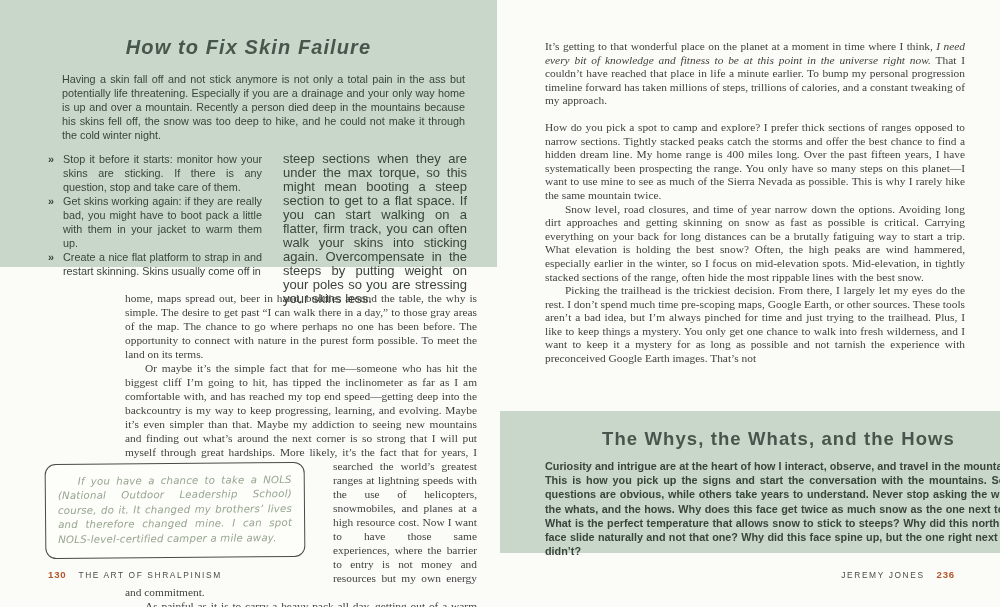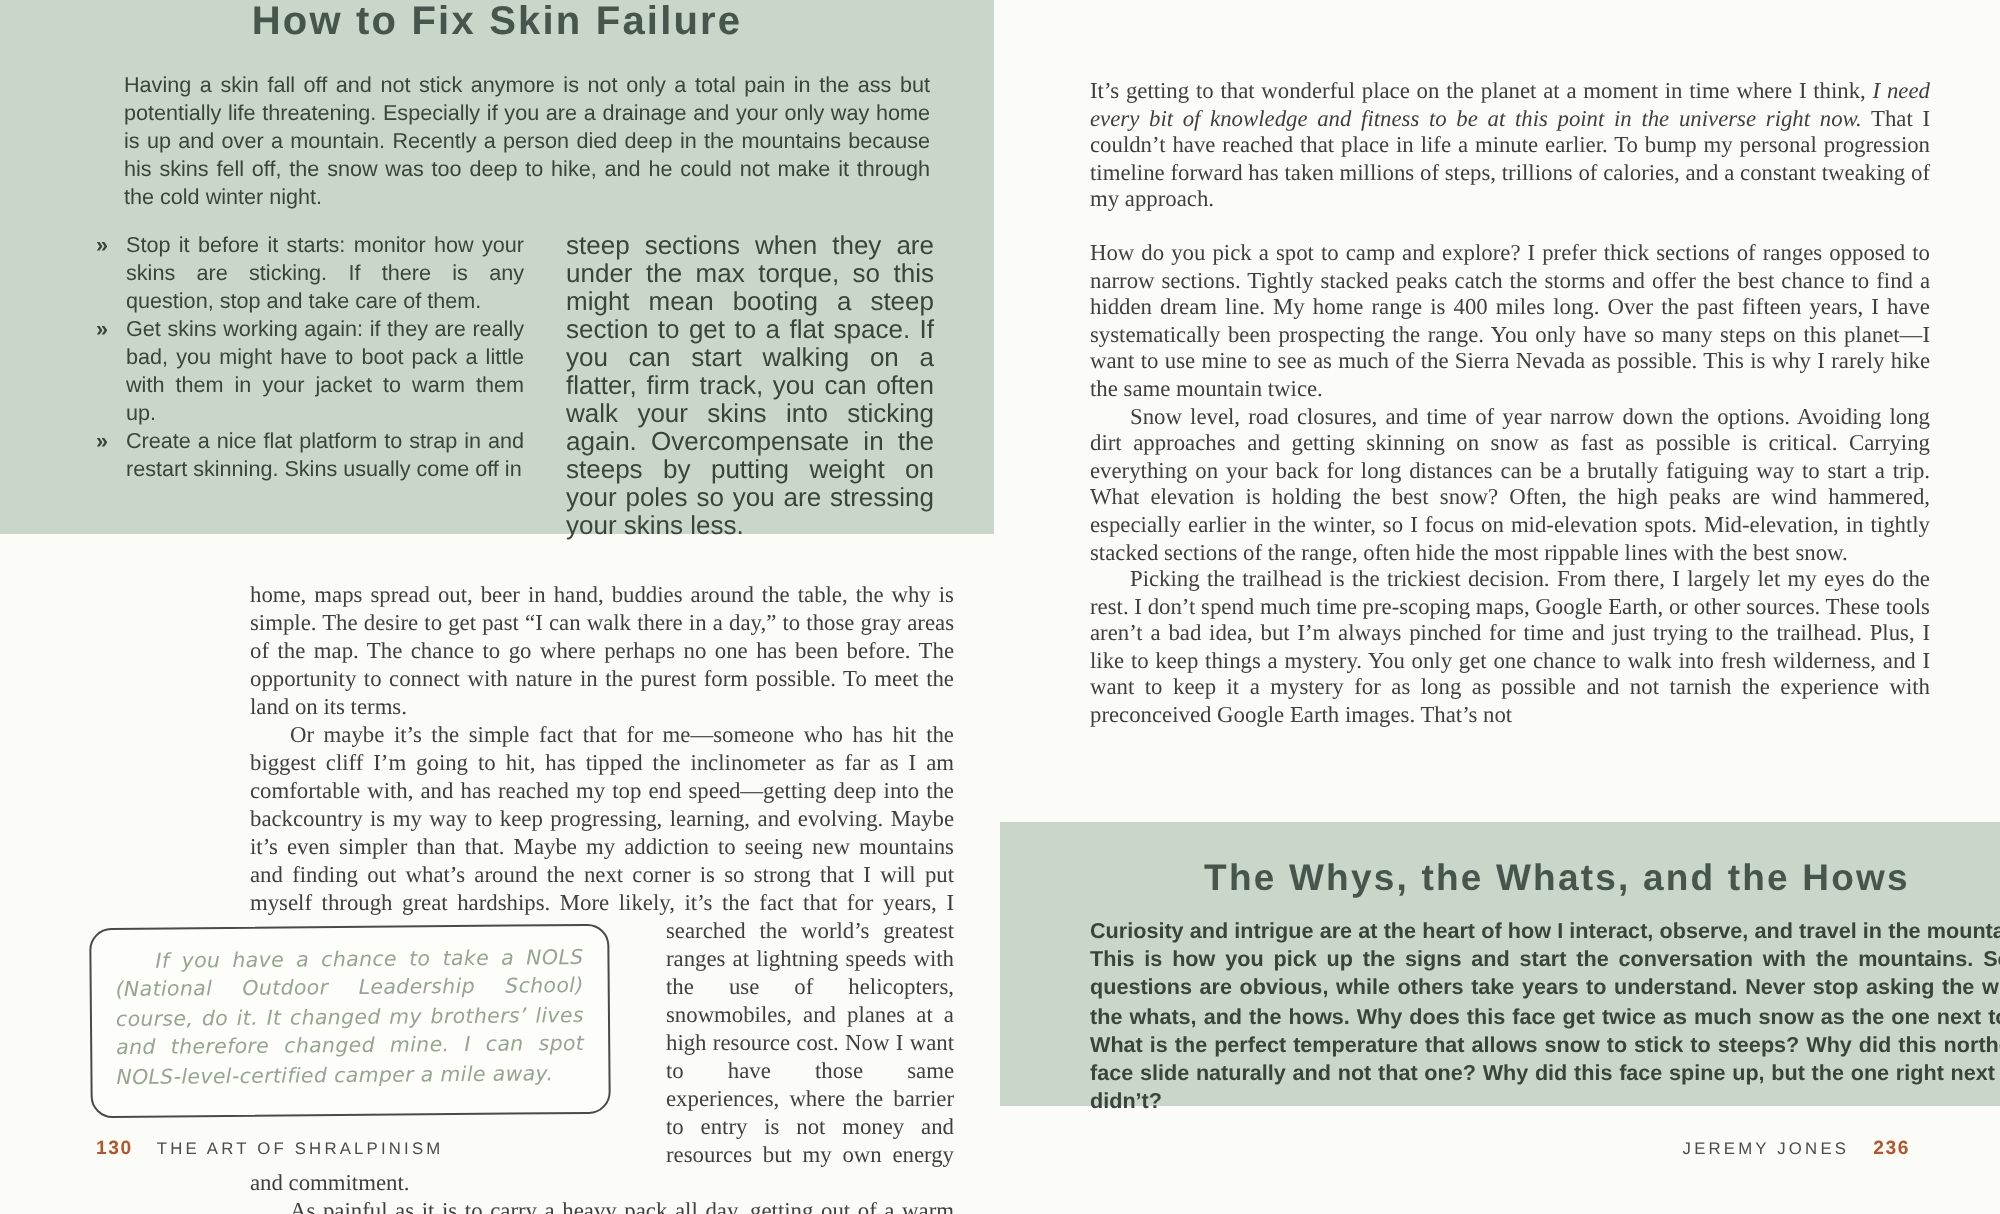--- a/index.html
+++ b/index.html
@@ -8,21 +8,21 @@
   .spread{position:relative;width:1000px;height:607px;background:#fbfbf8;}
 
   
   .sage-box{position:absolute;background:#c9d6ca;color:#3c463e;
             font-family:"Liberation Sans",sans-serif;}
   .box-left{left:0;top:0;width:497px;height:267px;}
   .box-right{left:500px;top:411px;width:557px;height:142px;}
 
   .box-title{margin:0;text-align:center;font-weight:700;color:#47564c;
              letter-spacing:1.1px;}
-  .box-left .box-title{font-size:20px;}
+  .box-left .box-title{padding-top:36px;font-size:20px;font-style:italic;}
   .box-right .box-title{padding-top:17px;font-size:18.5px;}
 
   .box-intro{margin:13px 32px 0 62px;font-size:10.8px;line-height:14px;
              text-align:justify;color:#39443b;}
   .box-cols{display:flex;gap:21px;margin:10px 30px 0 48px;}
   .col-a{width:214px;}
   .col-b{width:184px;font-size:13px;line-height:14px;text-align:justify;color:#39443b;}
   .bullet{display:flex;gap:6px;font-size:10.8px;line-height:14px;color:#39443b;}
   .bullet .mark{flex:0 0 9px;font-weight:700;}
   .bullet .btxt{flex:1;text-align:justify;}

